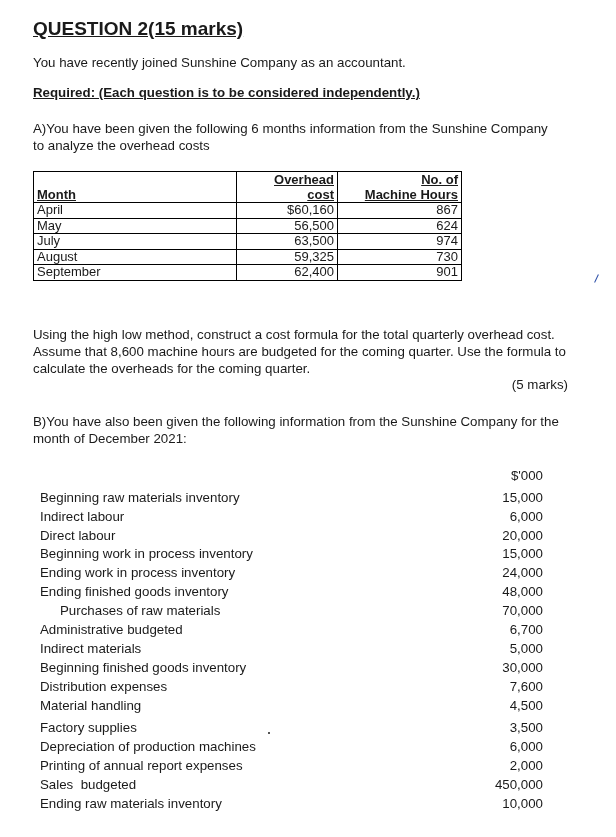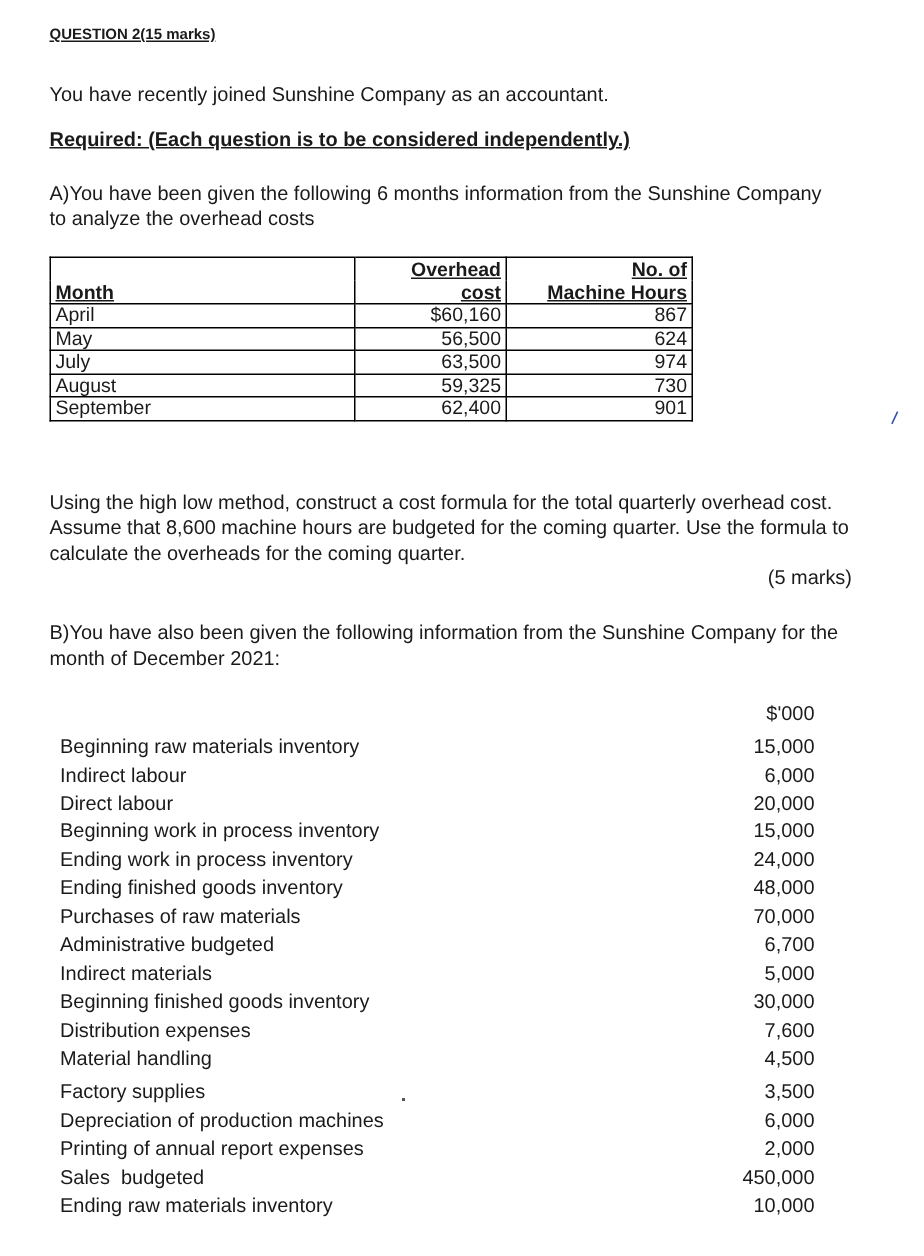--- a/index.html
+++ b/index.html
@@ -3,21 +3,21 @@
 <meta charset="utf-8">
 <style>
   html, body { margin: 0; padding: 0; background: #ffffff; }
   body {
     width: 616px; height: 837px; position: relative; overflow: hidden;
     font-family: "Liberation Sans", sans-serif; color: #1a1a1a; font-size: 13.3px;
   }
   .abs { position: absolute; white-space: nowrap; }
   .bold { font-weight: bold; }
   .u { text-decoration: underline; }
-  .q-title { left: 33px; top: 18px; font-size: 10px; }
+  .q-title { left: 33px; top: 18px; font-size: 19px; }
   .intro { left: 33px; top: 55px; }
   .required { left: 33px; top: 85px; }
   .para { left: 33px; line-height: 17px; white-space: normal; }
   .partA { top: 120px; width: 520px; }
   .instr { top: 326px; width: 560px; }
   .marks { right: 48px; top: 377px; }
   .partB { top: 413px; width: 560px; }
 
   table.ovh {
     position: absolute; left: 33px; top: 171px;
@@ -121,21 +121,21 @@
     </div>
     <div class="row" style="top: 97px;">
       <span class="lbl" style="white-space: pre;">Ending work in process inventory</span>
       <span class="val">24,000</span>
     </div>
     <div class="row" style="top: 116px;">
       <span class="lbl" style="white-space: pre;">Ending finished goods inventory</span>
       <span class="val">48,000</span>
     </div>
     <div class="row" style="top: 135px;">
-      <span class="lbl" style="white-space: pre;">Purchases of raw materials</span>
+      <span class="lbl" style="white-space: pre; margin-left: 20px;">Purchases of raw materials</span>
       <span class="val">70,000</span>
     </div>
     <div class="row" style="top: 154px;">
       <span class="lbl" style="white-space: pre;">Administrative budgeted</span>
       <span class="val">6,700</span>
     </div>
     <div class="row" style="top: 173px;">
       <span class="lbl" style="white-space: pre;">Indirect materials</span>
       <span class="val">5,000</span>
     </div>

